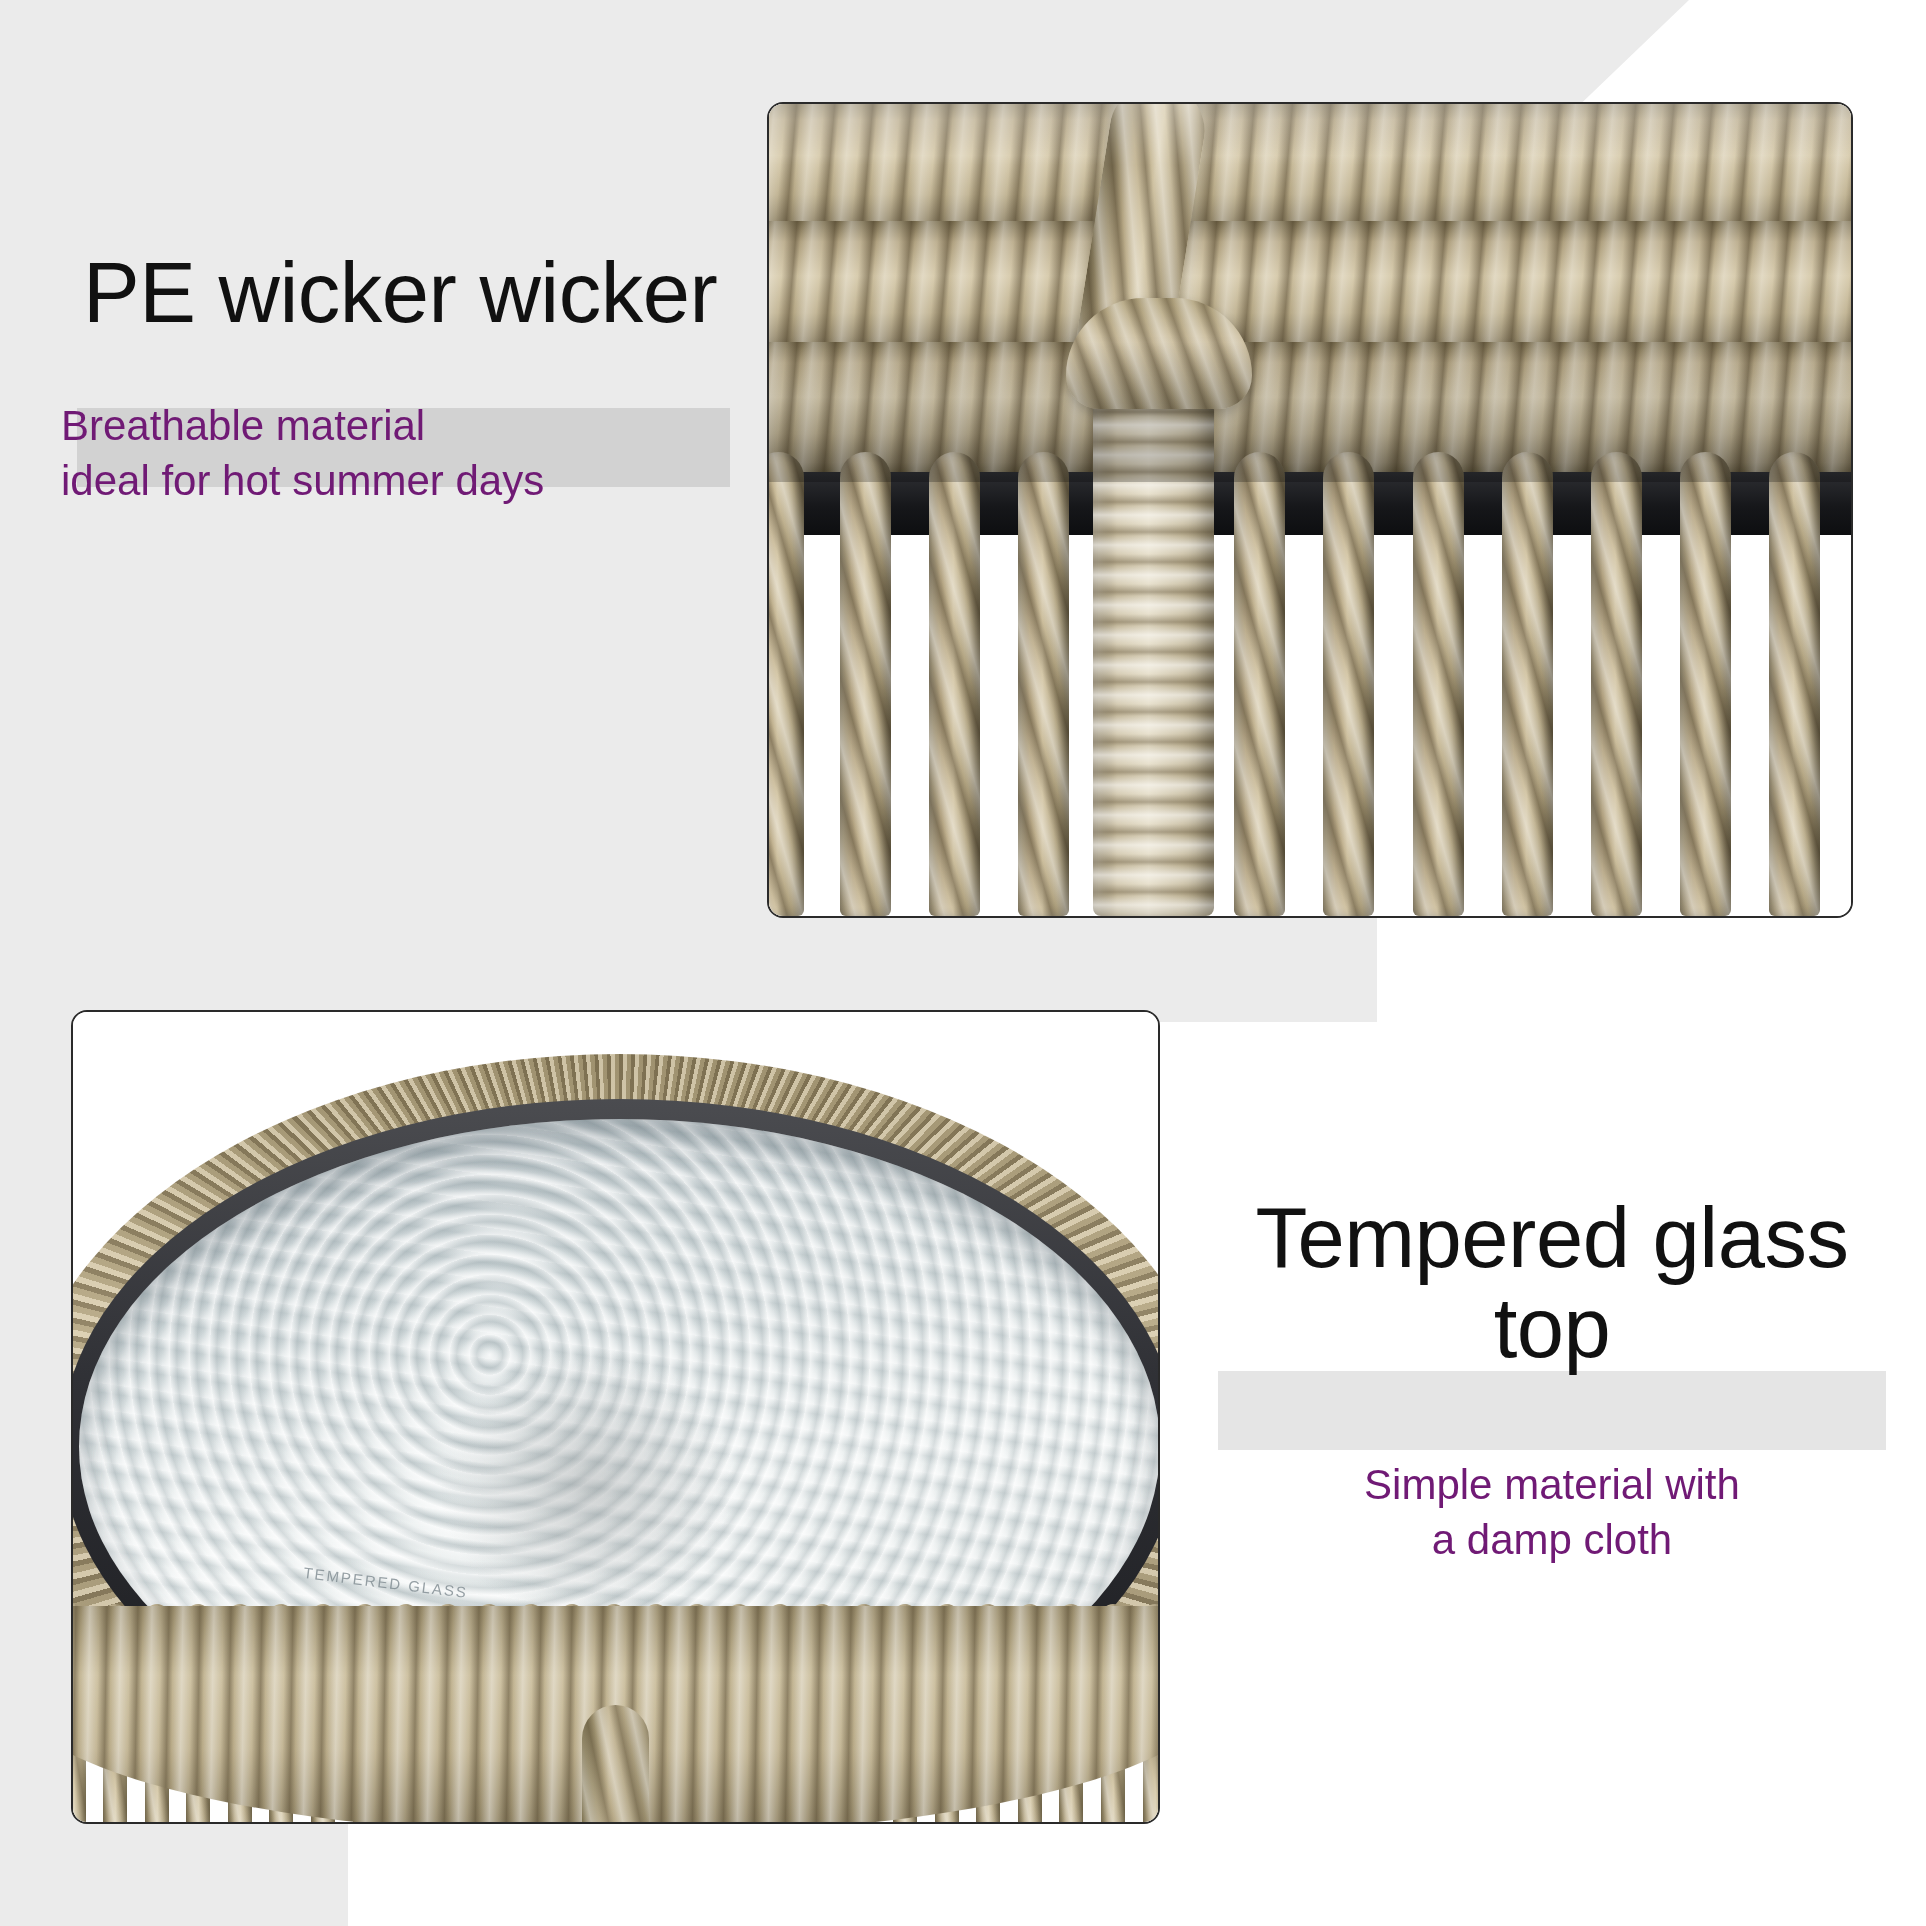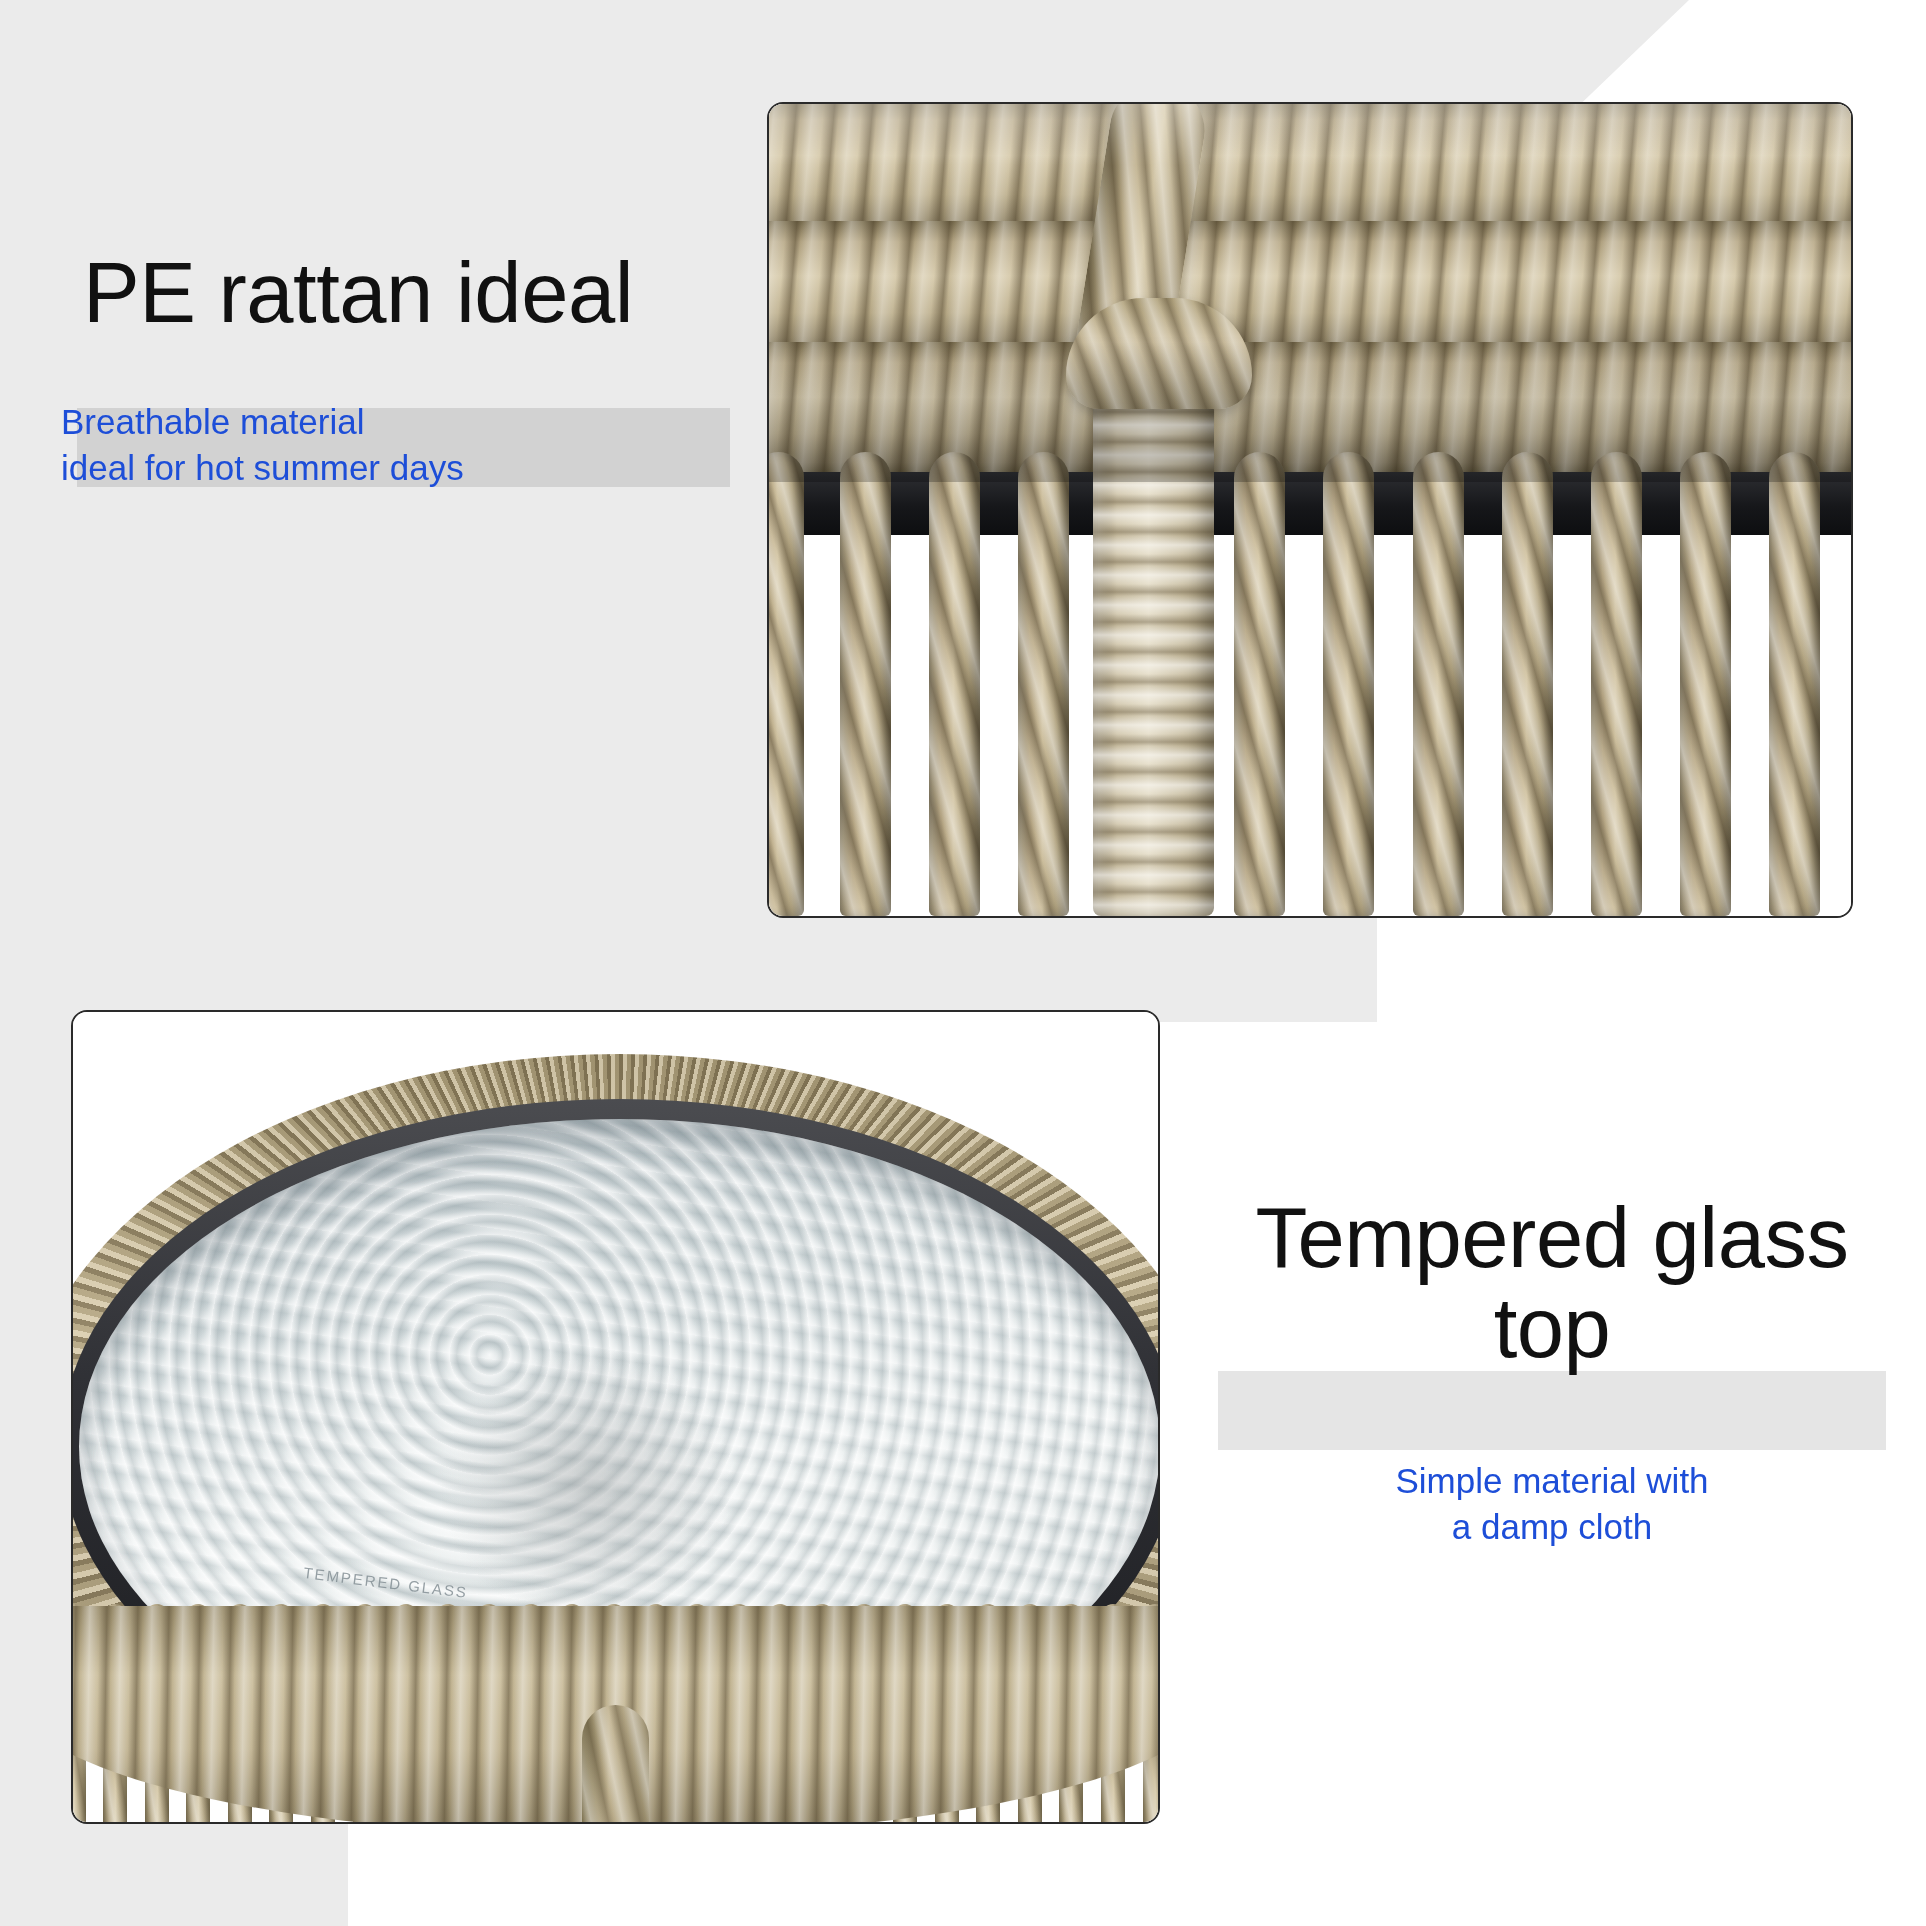--- a/index.html
+++ b/index.html
@@ -220,23 +220,23 @@
     font-weight:400;
     color:#111111;
     line-height:1.06;
     letter-spacing:-0.5px;
   }
   #headline-top { padding-left:83px; }
   #headline-bot { text-align:center; padding:0 24px; }
 
   .subline {
     position:relative;
-    font-size:35px;
+    font-size:42px;
     font-weight:400;
-    color:#1d4ed8;
+    color:#701a75;
     line-height:1.30;
     white-space:pre-line;
   }
   #sub-top { margin-top:61px; padding-left:61px; }
   #sub-bot { margin-top:85px; text-align:center; padding:0 24px; }
 </style>
 </head>
 <body>
 
 <div id="bg-layer">
@@ -312,21 +312,21 @@
 
     </div>
     <div id="skirt-band"></div>
     <div id="skirt-knot"></div>
   </div>
 </div>
 
 <div class="text-block" id="text-top-left">
   <div class="headline-wrap">
     <div class="hl-bar" id="bar-top"></div>
-    <div class="headline" id="headline-top">PE rattan ideal</div>
+    <div class="headline" id="headline-top">PE wicker wicker</div>
   </div>
   <div class="subline" id="sub-top">Breathable material
 ideal for hot summer days</div>
 </div>
 
 <div class="text-block" id="text-bot-right">
   <div class="headline-wrap">
     <div class="hl-bar" id="bar-bot"></div>
     <div class="headline" id="headline-bot" style="white-space:pre-line;">Tempered glass
 top</div>

